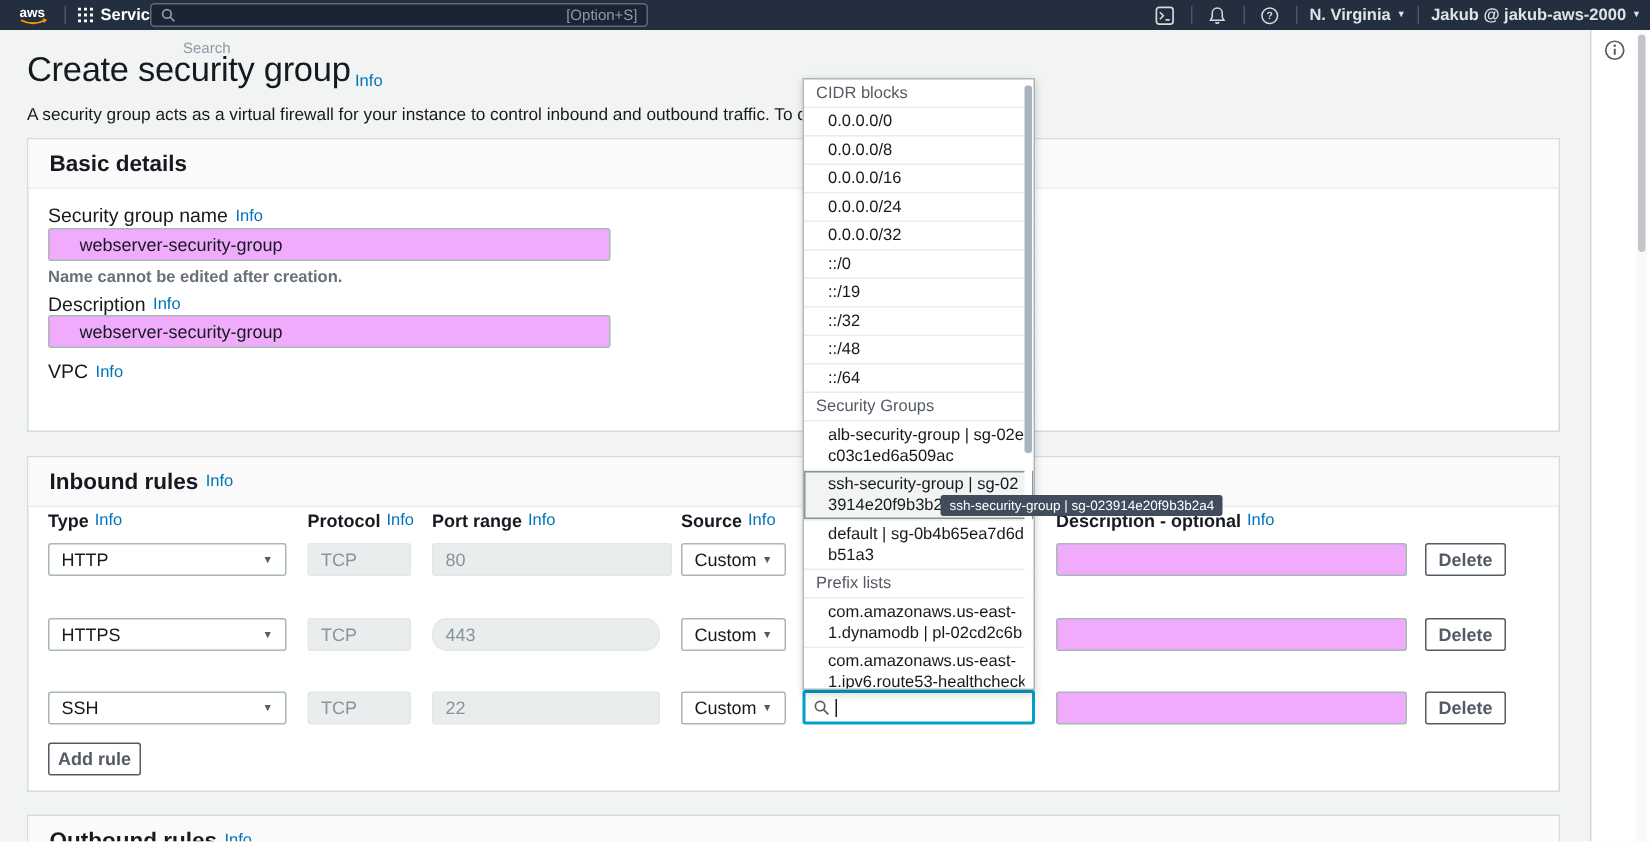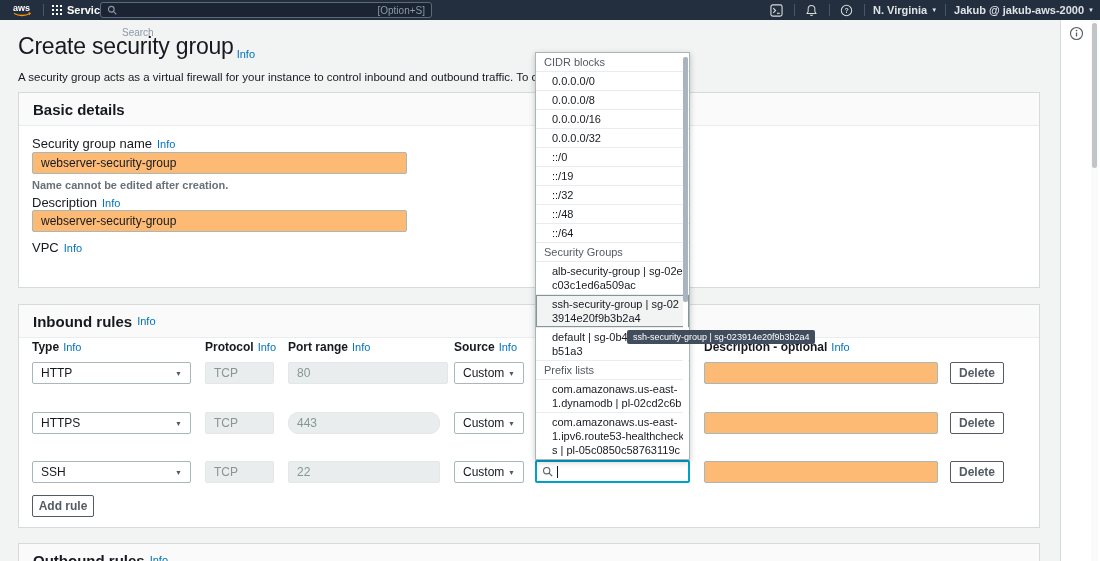--- a/index.html
+++ b/index.html
@@ -34,21 +34,21 @@
   .page-scrollbar { position:absolute; left:1091px; top:20px; width:7px; height:541px; background:#fafafa; }
   .page-scroll-thumb { position:absolute; left:1px; top:3px; width:5px; height:145px; background:#c1c5c9; border-radius:3px; }
 
   
   .panel { position:absolute; left:18px; width:1022px; background:#fff; border:1px solid #d5dbdb; }
   .panel-header { background:#fafafa; border-bottom:1px solid #eaeded; height:33px; display:flex; align-items:center; padding-left:14px; gap:5px; }
   .panel-h { font-size:15px; font-weight:700; color:#16191f; }
 
   .field-label { position:absolute; display:flex; align-items:center; gap:5px; font-size:13px; color:#16191f; }
   .hint { position:absolute; font-size:11px; color:#687078; }
-  .text-input { position:absolute; height:22px; border:1px solid #aab7b8; border-radius:2px; background:#fdba74; font-size:12px; color:#16191f; padding:0 8px; }
+  .text-input { position:absolute; height:22px; border:1px solid #aab7b8; border-radius:2px; background:#f0abfc; font-size:12px; color:#16191f; padding:0 20px; }
   .combo { position:absolute; height:22px; border:1px solid #aab7b8; border-radius:2px; background:#fff; display:flex; align-items:center; padding:0 7px; gap:6px; font-size:12px; color:#16191f; cursor:text; }
   .combo .grow { flex:1; }
   .clear-x { color:#545b64; font-size:12px; cursor:pointer; line-height:1; }
   .icon-gray { color:#545b64; display:flex; align-items:center; }
 
   .col-h { position:absolute; display:flex; align-items:center; gap:4px; font-size:12px; font-weight:700; color:#16191f; }
   .select { position:absolute; height:22px; border:1px solid #aab7b8; border-radius:2px; background:#fff; display:flex; align-items:center; justify-content:space-between; padding:0 8px; font-size:12px; color:#16191f; cursor:pointer; }
   .caret { font-size:7px; color:#545b64; }
   .dis-input { position:absolute; height:22px; background:#eaeded; border:1px solid #e4e7e7; border-radius:2px; font-size:12px; color:#879596; padding:0 8px; }
   .btn { position:absolute; height:22px; border:1px solid #545b64; border-radius:2px; background:#fff; color:#545b64; font-weight:700; font-size:12px; display:flex; align-items:center; justify-content:center; cursor:pointer; }
@@ -285,20 +285,21 @@
       <span class="panel-h">Outbound rules</span>
       <a class="info-link">Info</a>
     </div>
   </div>
 
   <div class="dropdown">
     <div class="opt-group">CIDR blocks</div>
     <div class="opt single">0.0.0.0/0</div>
     <div class="opt single">0.0.0.0/8</div>
     <div class="opt single">0.0.0.0/16</div>
+    <div class="opt single">0.0.0.0/24</div>
     <div class="opt single">0.0.0.0/32</div>
     <div class="opt single">::/0</div>
     <div class="opt single">::/19</div>
     <div class="opt single">::/32</div>
     <div class="opt single">::/48</div>
     <div class="opt single">::/64</div>
     <div class="opt-group">Security Groups</div>
     <div class="opt double">alb-security-group | sg-02ec03c1ed6a509ac</div>
     <div class="opt double highlight">ssh-security-group | sg-023914e20f9b3b2a4</div>
     <div class="opt double">default | sg-0b4b65ea7d6db51a3</div>

